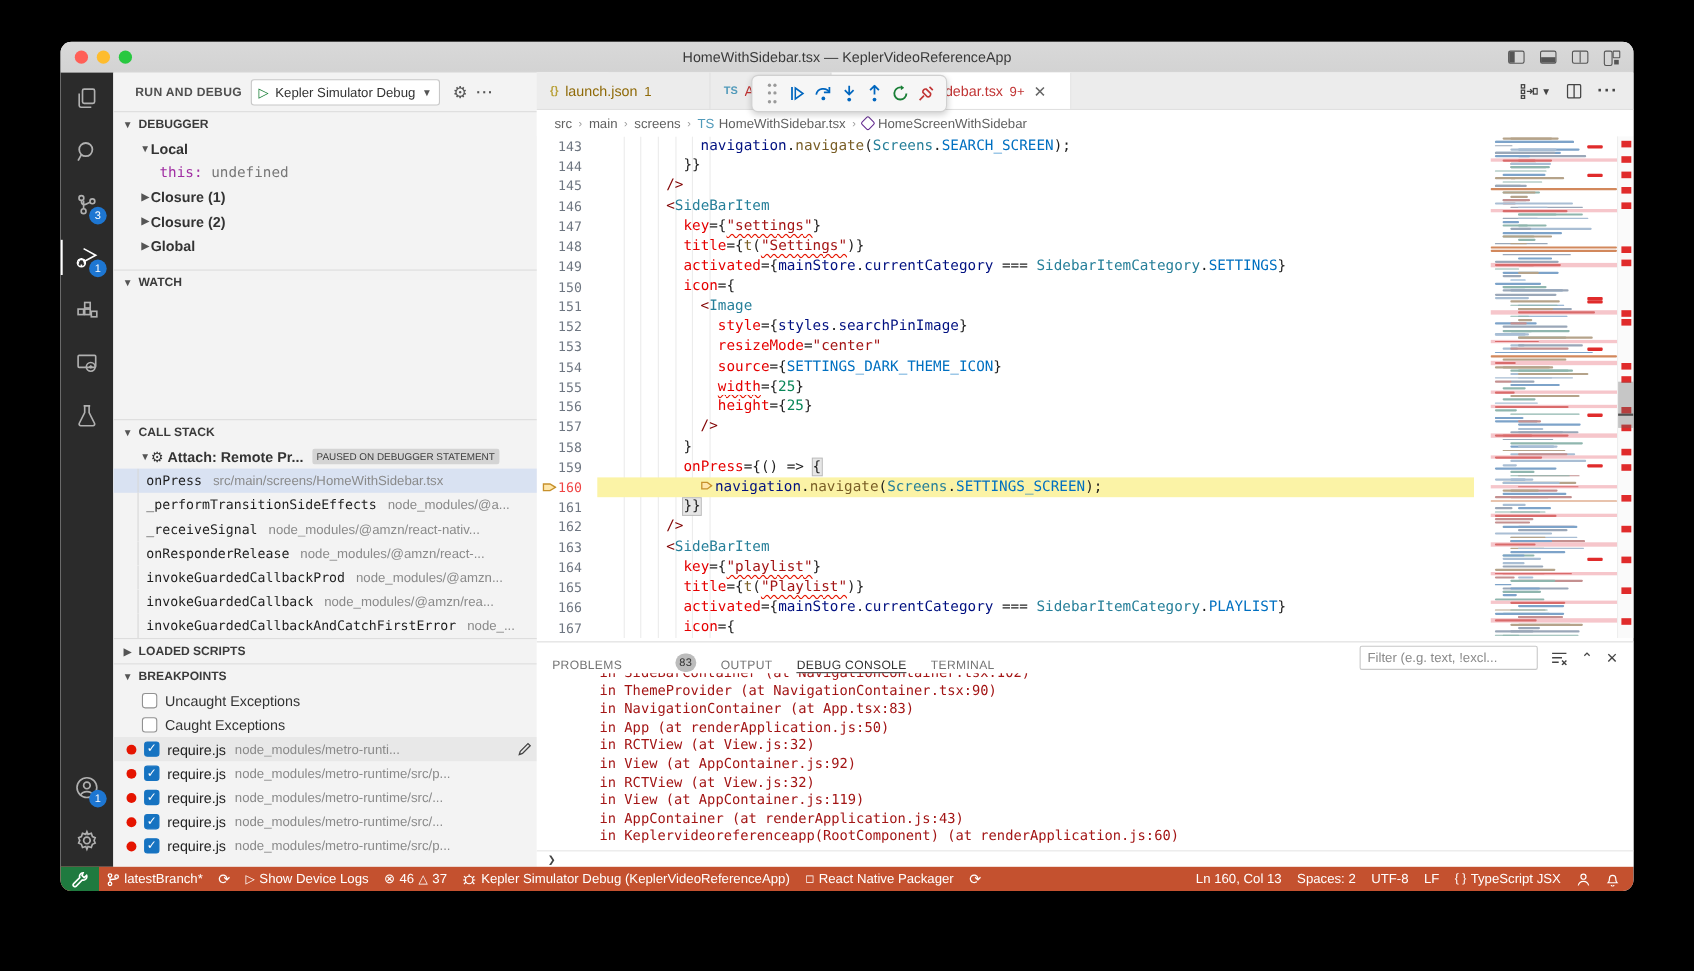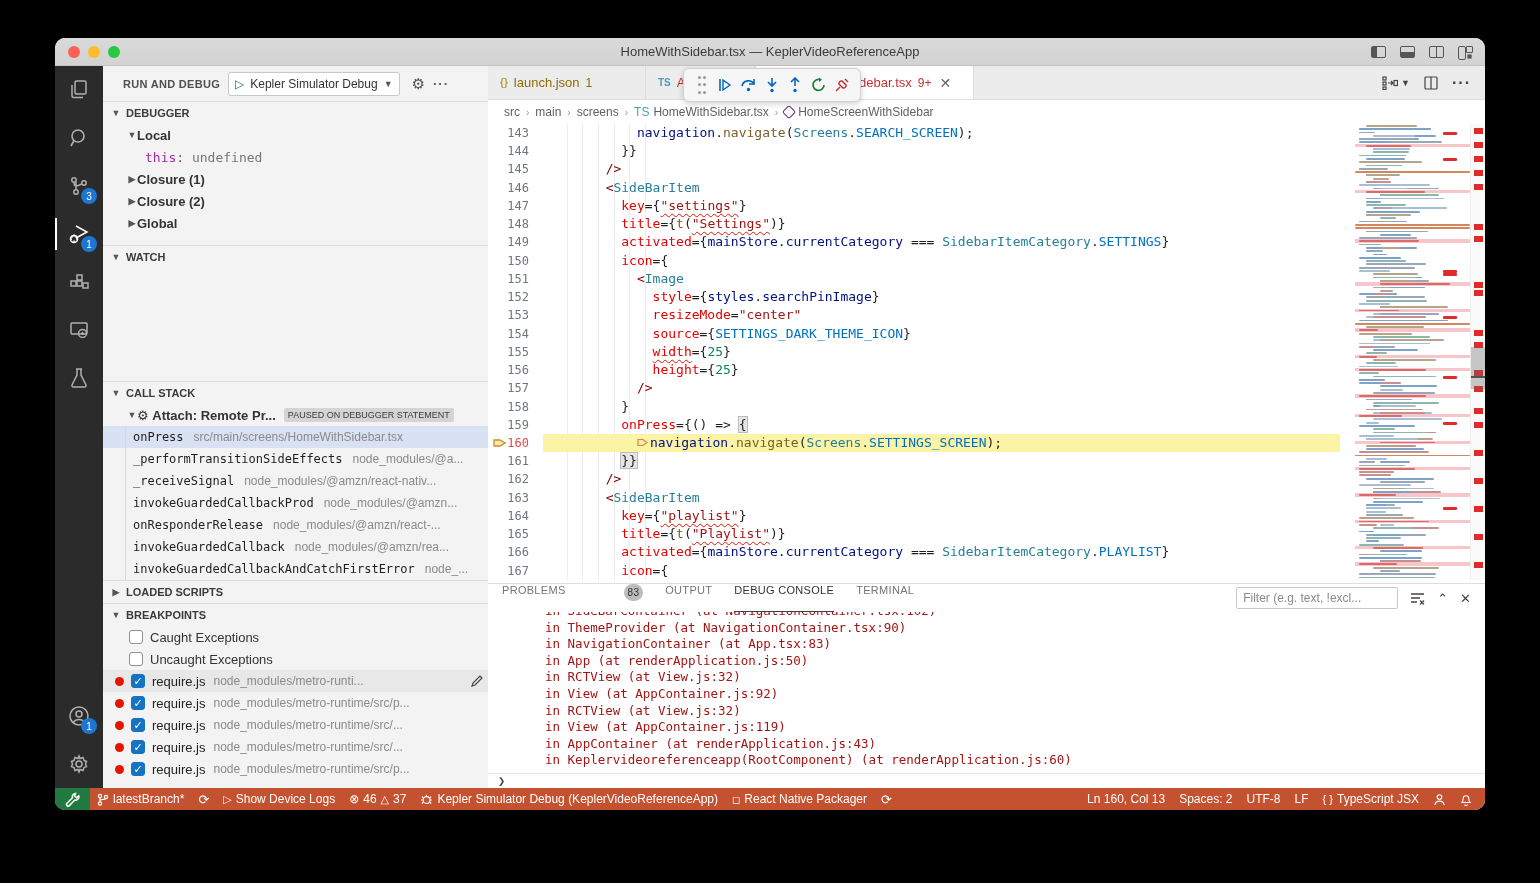--- a/index.html
+++ b/index.html
@@ -105,21 +105,21 @@
   .mm-row { position:relative; height:3.3px; }
   .mm-bar { position:absolute; top:1px; height:1.8px; border-radius:1px; }
   .ruler { position:absolute; right:0; top:58px; width:15px; height:456px; background:#fafafa; border-left:1px solid #eee; }
   .ruler .mark { position:absolute; left:3px; width:9px; height:6px; background:#e02b2b; }
   .ruler .thumb { position:absolute; left:0; width:100%; height:42px; background:rgba(100,100,100,.35); }
   .ruler .cur { position:absolute; left:0; width:100%; height:2px; background:#515151; }
 
   
   .panel { position:absolute; left:0; top:517px; width:100%; bottom:0; background:#fff; border-top:1px solid #ddd; }
   .panel-head { display:flex; align-items:center; height:28px; padding:0 14px; }
-  .ptab { display:flex; align-items:flex-start; gap:18px; font-size:11px; color:#757575; letter-spacing:.3px; margin-right:22px; height:100%; border-bottom:1px solid transparent; }
+  .ptab { display:flex; align-items:flex-end; gap:8px; font-size:11px; color:#757575; letter-spacing:.3px; margin-right:22px; height:100%; border-bottom:1px solid transparent; }
   .ptab.active { color:#333; border-bottom-color:#424242; }
   .ptab-badge { background:#bcbcbc; color:#333; min-width:17px; height:17px; border-radius:9px; font-size:10px; display:flex; align-items:center; justify-content:center; padding:0 4px;margin-left:40px; }
   .panel-right { margin-left:auto; display:flex; align-items:center; gap:12px; }
   .filter-input { width:162px; height:22px; border:1px solid #c8c8c8; border-radius:2px; font-size:12px; padding:0 6px; color:#333; font-family:"Liberation Sans", sans-serif; background:#fff; }
   .filter-input::placeholder { color:#8a8a8a; }
   .ph-ic { color:#444; font-size:13px; display:flex; align-items:center; }
   .console { position:relative; height:162px; overflow:hidden; font-family:"DejaVu Sans Mono", monospace; font-size:12.5px; color:#a31515; padding-left:57px; }
   .console .cline { height:16.6px; line-height:16.6px; white-space:pre; }
   .console .cline.clip { margin-top:-9px; }
   .prompt-row { position:absolute; left:0; right:0; bottom:0; height:15px; border-top:1px solid #e5e5e5; display:flex; align-items:center; padding-left:10px; font-family:"DejaVu Sans Mono", monospace; font-size:12px; color:#444; }
@@ -287,27 +287,27 @@
               <span class="frame-name">_performTransitionSideEffects</span>
               <span class="frame-path">node_modules/@a...</span>
             </div>
             <div class="frame-row">
               <span class="guide"></span>
               <span class="frame-name">_receiveSignal</span>
               <span class="frame-path">node_modules/@amzn/react-nativ...</span>
             </div>
             <div class="frame-row">
               <span class="guide"></span>
+              <span class="frame-name">onResponderRelease</span>
+              <span class="frame-path">node_modules/@amzn/react-...</span>
+            </div>
+            <div class="frame-row">
+              <span class="guide"></span>
               <span class="frame-name">invokeGuardedCallbackProd</span>
               <span class="frame-path">node_modules/@amzn...</span>
-            </div>
-            <div class="frame-row">
-              <span class="guide"></span>
-              <span class="frame-name">onResponderRelease</span>
-              <span class="frame-path">node_modules/@amzn/react-...</span>
             </div>
             <div class="frame-row">
               <span class="guide"></span>
               <span class="frame-name">invokeGuardedCallback</span>
               <span class="frame-path">node_modules/@amzn/rea...</span>
             </div>
             <div class="frame-row">
               <span class="guide"></span>
               <span class="frame-name">invokeGuardedCallbackAndCatchFirstError</span>
               <span class="frame-path">node_...</span>
@@ -322,25 +322,25 @@
         </div>
       </div>
 
       <div class="sb-section">
         <div class="sb-sec-head">
           <span class="chev">▼</span>
           <span>BREAKPOINTS</span>
         </div>
         <div class="sb-row" style="padding-left:26px">
           <span class="cb"></span>
-          <span>Caught Exceptions</span>
+          <span>Uncaught Exceptions</span>
         </div>
         <div class="sb-row" style="padding-left:26px">
           <span class="cb"></span>
-          <span>Uncaught Exceptions</span>
+          <span>Caught Exceptions</span>
         </div>
         <div id="bp-list">
             <div class="bp-row hover">
               <span class="bp-dot"></span>
               <span class="cb checked">✓</span>
               <span class="bp-file">require.js</span>
               <span class="bp-path">node_modules/metro-runti...</span>
               <span class="bp-act">
                 <svg width="12" height="12" viewBox="0 0 12 12">
                   <path d="M1 11 l1 -3 L9 1 l2 2 L4 10z" fill="none" stroke="#444" stroke-width="1.2"></path>

